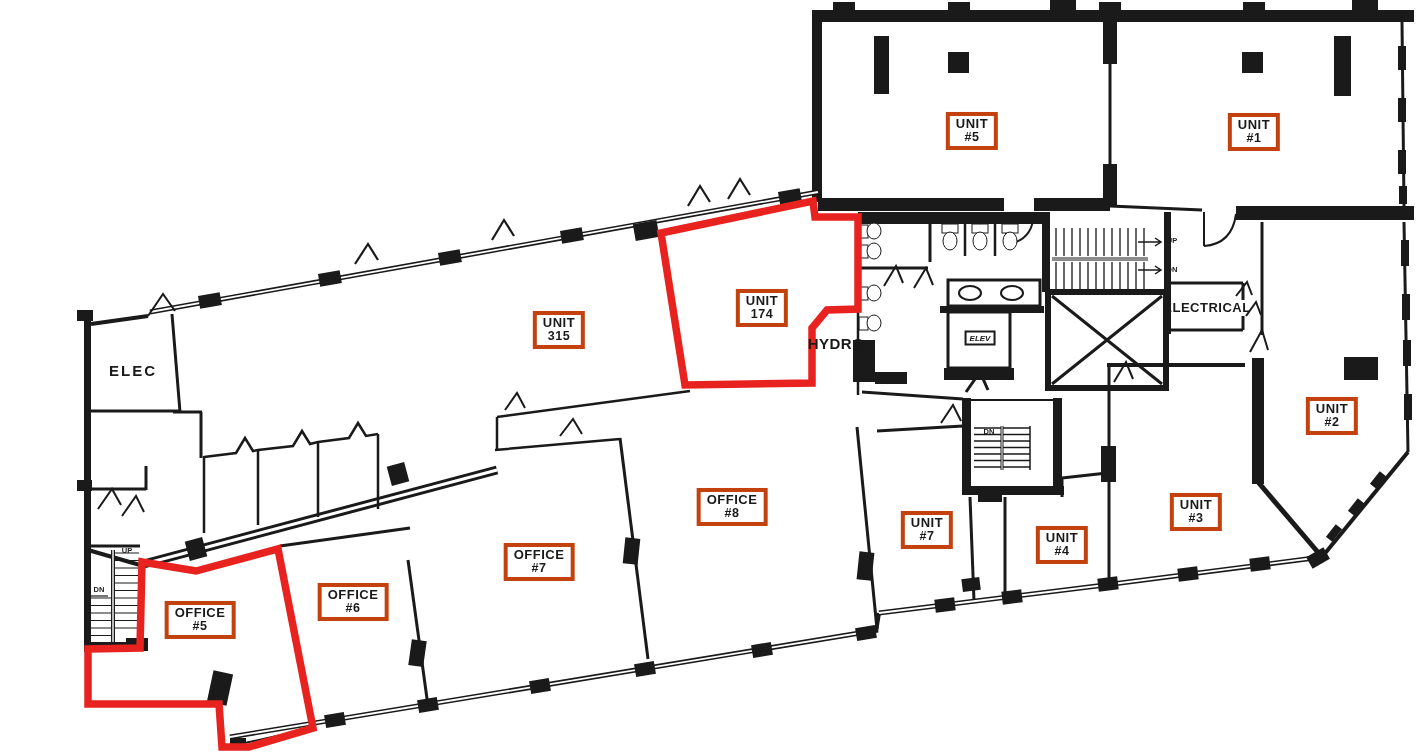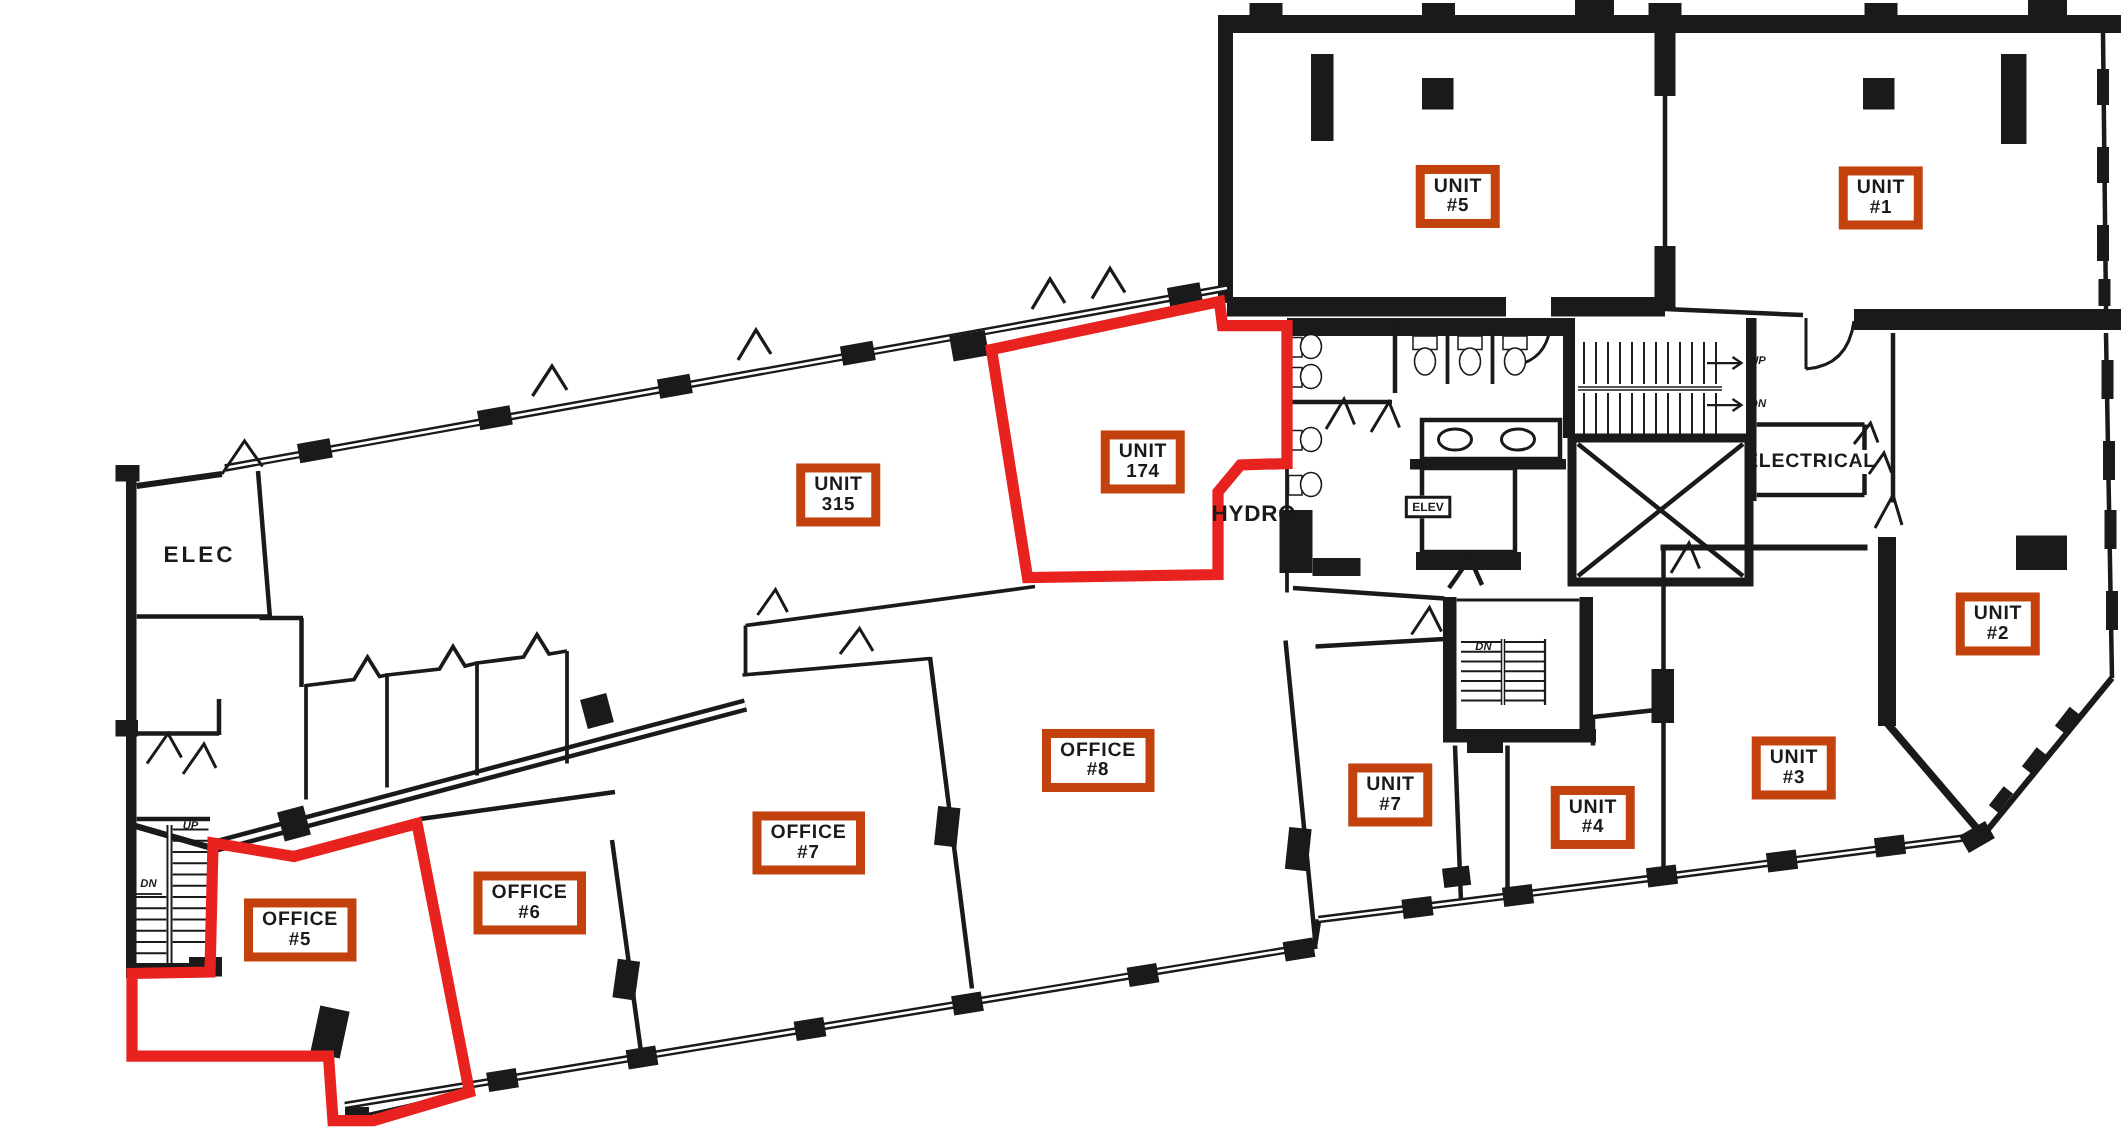--- a/index.html
+++ b/index.html
@@ -1,28 +1,28 @@
 <!DOCTYPE html>
 <html><head>
 <meta charset="utf-8">
 <style>
   html,body{margin:0;padding:0;background:#fff;}
   #stage{position:relative;width:1416px;height:756px;background:#fff;overflow:hidden;
          font-family:"Liberation Sans",sans-serif;}
   #plan-svg{position:absolute;left:0;top:0;}
-  .lbl{position:absolute;transform:translate(-50%,-50%);border:6px solid #c2410c;
+  .lbl{position:absolute;transform:translate(-50%,-50%);border:4px solid #c2410c;
        background:#fff;padding:1px 6px;text-align:center;font-weight:bold;
        font-size:13px;line-height:1.1;color:#1a1a1a;letter-spacing:.5px;white-space:nowrap;}
   .lbl small{display:block;font-size:12.5px;letter-spacing:.5px;}
   .txt{position:absolute;transform:translate(-50%,-50%);font-weight:bold;color:#1a1a1a;
        white-space:nowrap;text-align:center;}
   .t-elec{font-size:15px;letter-spacing:2px;}
   .t-hydro{font-size:15px;letter-spacing:.5px;}
   .t-electrical{font-size:13px;letter-spacing:.5px;}
-  .t-tiny{font-size:7.5px;font-style:italic;}
+  .t-tiny{font-size:7.5px;}
   .lbl-elev{position:absolute;transform:translate(-50%,-50%);border:2px solid #1a1a1a;
        background:#fff;padding:1px 3px;font-weight:bold;font-size:8px;color:#1a1a1a;}
 </style>
 </head>
 <body>
 
 <div id="stage">
 
 <svg id="plan-svg" width="1416" height="756" viewBox="0 0 1416 756">
 
@@ -247,21 +247,21 @@
 <div class="lbl" style="left:1196px;top:512px;"><span>UNIT</span><small>#3</small></div>
 <div class="lbl" style="left:1062px;top:545px;"><span>UNIT</span><small>#4</small></div>
 <div class="lbl" style="left:927px;top:530px;"><span>UNIT</span><small>#7</small></div>
 <div class="lbl" style="left:732px;top:507px;"><span>OFFICE</span><small>#8</small></div>
 <div class="lbl" style="left:539px;top:562px;"><span>OFFICE</span><small>#7</small></div>
 <div class="lbl" style="left:353px;top:602px;"><span>OFFICE</span><small>#6</small></div>
 <div class="lbl" style="left:200px;top:620px;"><span>OFFICE</span><small>#5</small></div>
 
 <div class="txt t-elec" style="left:133px;top:370px;">ELEC</div>
 <div class="txt t-hydro" style="left:836px;top:343px;">HYDRO</div>
-<div class="lbl-elev" style="left:952px;top:338px;">ELEV</div>
+<div class="lbl-elev" style="left:980px;top:338px;font-style:italic;">ELEV</div>
 <div class="txt t-electrical" style="left:1207px;top:307px;">ELECTRICAL</div>
 <div class="txt t-tiny" style="left:1172px;top:240px;">UP</div>
 <div class="txt t-tiny" style="left:1172px;top:269px;">DN</div>
 <div class="txt t-tiny" style="left:989px;top:431px;">DN</div>
 <div class="txt t-tiny" style="left:127px;top:550px;">UP</div>
 <div class="txt t-tiny" style="left:99px;top:589px;">DN</div>
 
 </div>
 
 </body></html>

